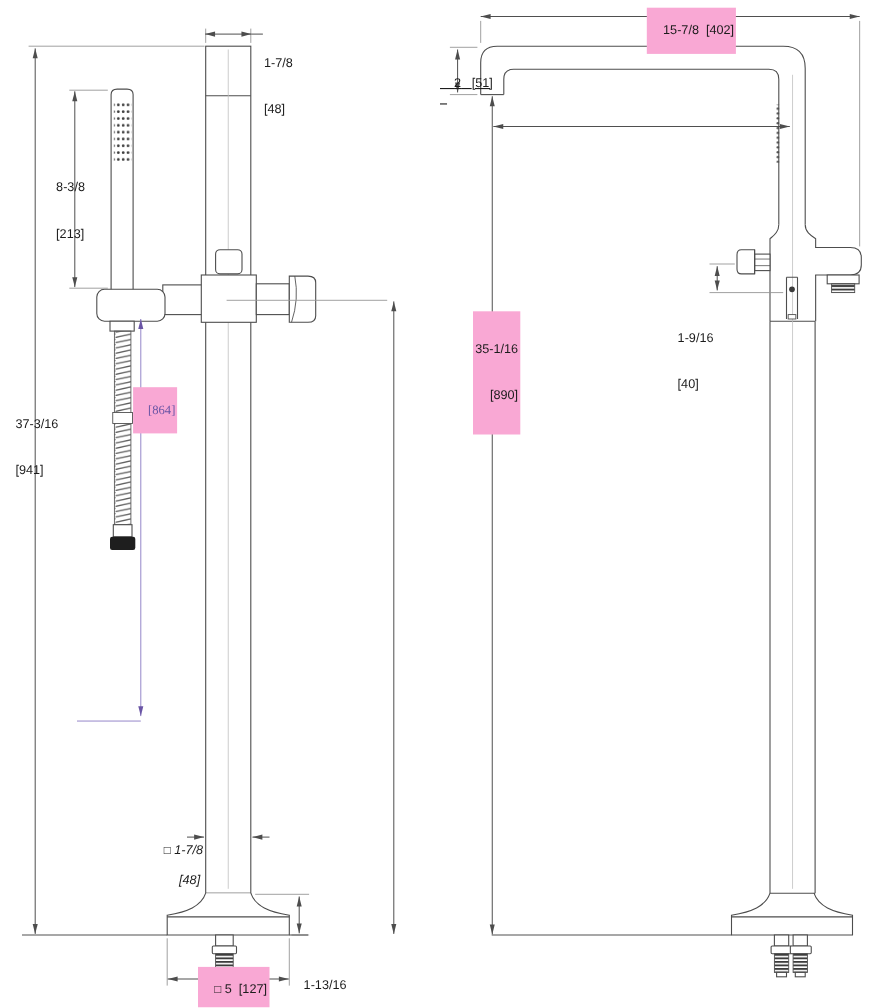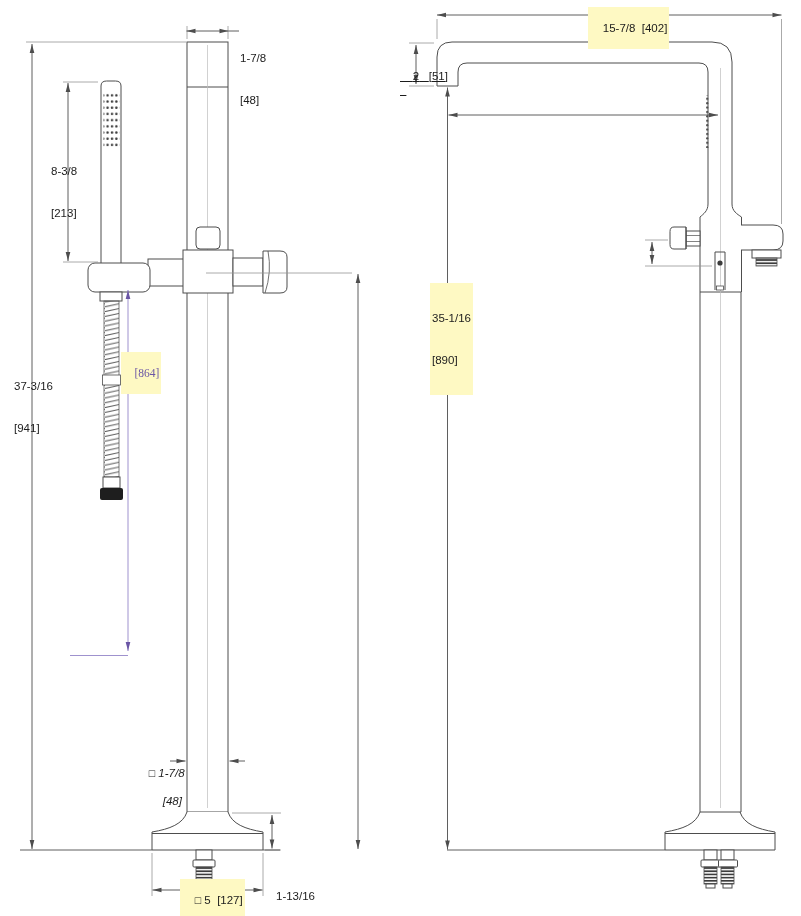--- a/index.html
+++ b/index.html
@@ -2,21 +2,21 @@
 <html><head>
 <meta charset="utf-8">
 <style>
   html,body{margin:0;padding:0;background:#fff;}
   #canvas{position:relative;width:801px;height:916px;background:#fff;overflow:hidden;
           font-family:"Liberation Sans",sans-serif;}
   #linework{position:absolute;left:0;top:0;}
   .lbl{position:absolute;font-size:11.5px;line-height:14px;color:#1c1c1c;white-space:pre;}
   .lbl span{display:inline;}
   .stack span{display:block;}
-  .bg{background:#fef9c3;padding:0 2px;}
+  .bg{background:#f9a8d4;padding:0 2px;}
   .purple{color:#6a55a5;}
   .sq{font-size:10.5px;}
 </style>
 </head>
 <body>
 
 <div id="canvas">
 
 <svg id="linework" width="801" height="916" viewBox="0 0 801 916">
   <defs>
@@ -194,18 +194,22 @@
   <div class="lbl bg" style="left:180px;top:879px;">
     <span class="sq">□</span><span> </span><span>5</span><span>  </span><span>[127]</span>
   </div>
 
   <div class="lbl bg" style="left:588px;top:7px;">
     <span>15-7/8</span><span>  </span><span>[402]</span>
   </div>
   <div class="lbl" style="left:400px;top:55px;text-decoration:underline;">
     <span>2</span><span>   </span><span>[51]</span>
   </div>
-  <div class="lbl stack bg" style="left:430px;top:283px;">
+  <div class="lbl stack bg" style="left:430px;top:283px;text-align:right;">
     <span>35-1/16</span>
     <span>[890]</span>
   </div>
+  <div class="lbl stack" style="left:616px;top:273px;">
+    <span>1-9/16</span>
+    <span>[40]</span>
+  </div>
 
 </div>
 
 </body></html>

